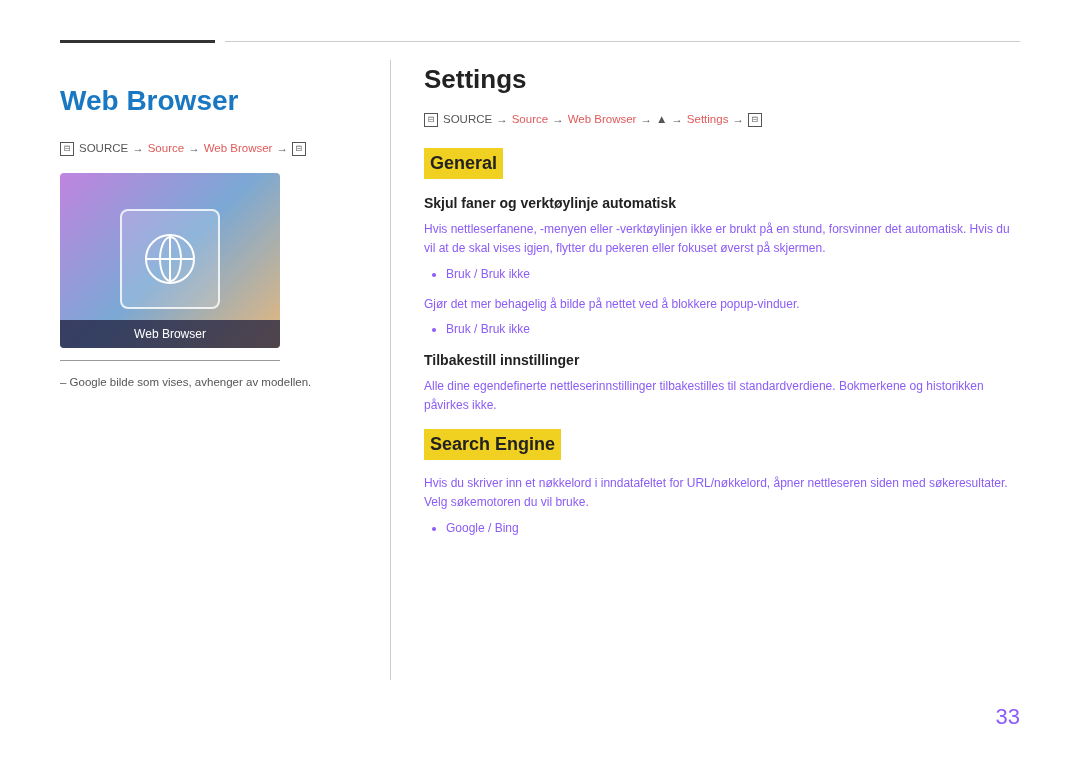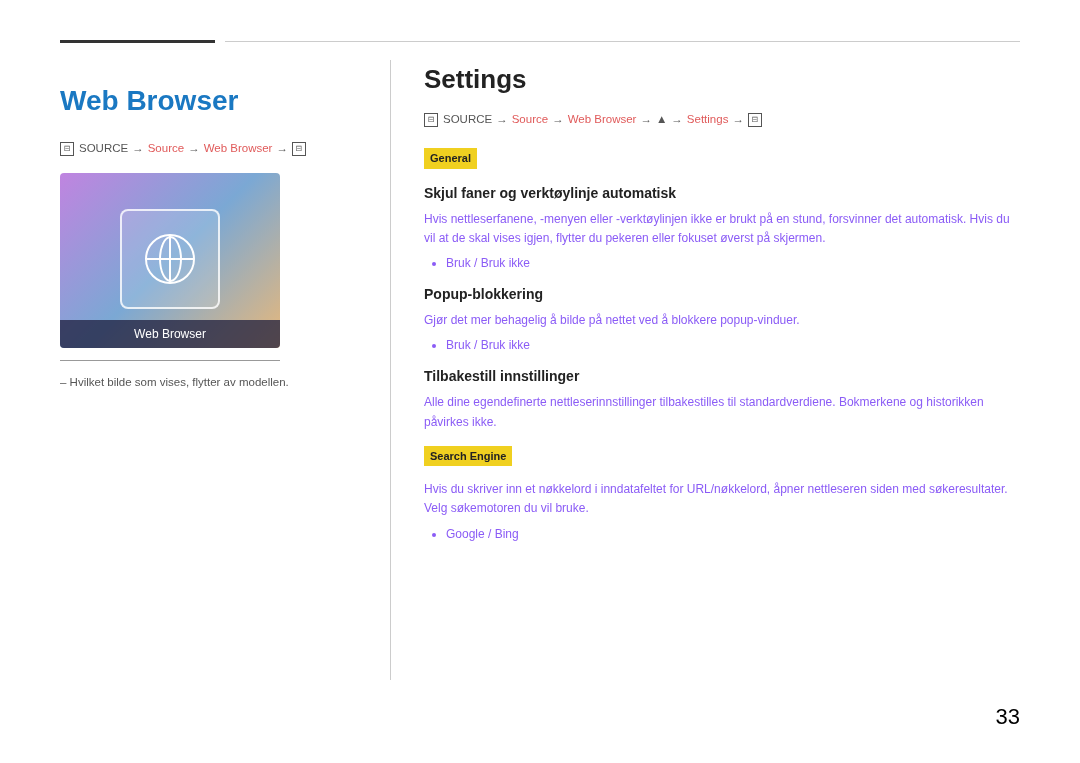--- a/index.html
+++ b/index.html
@@ -256,21 +256,21 @@
       height: 14px;
       border: 1.5px solid #555;
       font-size: 8px;
       text-align: center;
       line-height: 11px;
     }
 
     .section-label {
       display: inline-block;
       padding: 2px 6px;
-      font-size: 11px;
+      font-size: 18px;
       font-weight: bold;
       margin-bottom: 14px;
       margin-top: 4px;
     }
 
     .section-label-yellow {
       background: #f0d020;
       color: #222;
     }
 
@@ -307,21 +307,21 @@
       width: 1px;
       height: 620px;
       background: #cccccc;
     }
 
     .page-number {
       position: absolute;
       bottom: 30px;
       right: 60px;
       font-size: 22px;
-      color: #000000;
+      color: #8b5cf6;
       font-weight: normal;
     }
   </style>
 </head>
 <body>
 
 <div class="page">
 
   <div class="top-lines">
     <div class="top-line-dark"></div>
@@ -351,21 +351,21 @@
         <div class="globe-icon">
           <div class="globe-ellipse"></div>
         </div>
       </div>
       <div class="browser-label">Web Browser</div>
     </div>
 
     <div class="divider-line"></div>
 
     <div class="notes">
-      <p>– Hvilket bilde som vises, flytter av modellen.</p>
+      <p>– Google bilde som vises, avhenger av modellen.</p>
     </div>
   </div>
 
   <div class="right-col">
 
     <h1 class="settings-title">Settings</h1>
 
     <div class="breadcrumb-right">
       <span class="source-icon">⊟</span>
       <span>SOURCE</span>
@@ -386,21 +386,20 @@
 
       <div class="section-block">
         <div class="section-heading">Skjul faner og verktøylinje automatisk</div>
         <div class="section-text">Hvis nettleserfanene, -menyen eller -verktøylinjen ikke er brukt på en stund, forsvinner det automatisk. Hvis du vil at de skal vises igjen, flytter du pekeren eller fokuset øverst på skjermen.</div>
         <ul>
           <li class="bullet-item">Bruk / Bruk ikke</li>
         </ul>
       </div>
 
       <div class="section-block">
-        <div class="section-heading">Popup-blokkering</div>
         <div class="section-text">Gjør det mer behagelig å bilde på nettet ved å blokkere popup-vinduer.</div>
         <ul>
           <li class="bullet-item">Bruk / Bruk ikke</li>
         </ul>
       </div>
 
       <div class="section-block">
         <div class="section-heading">Tilbakestill innstillinger</div>
         <div class="section-text">Alle dine egendefinerte nettleserinnstillinger tilbakestilles til standardverdiene. Bokmerkene og historikken påvirkes ikke.</div>
       </div>

